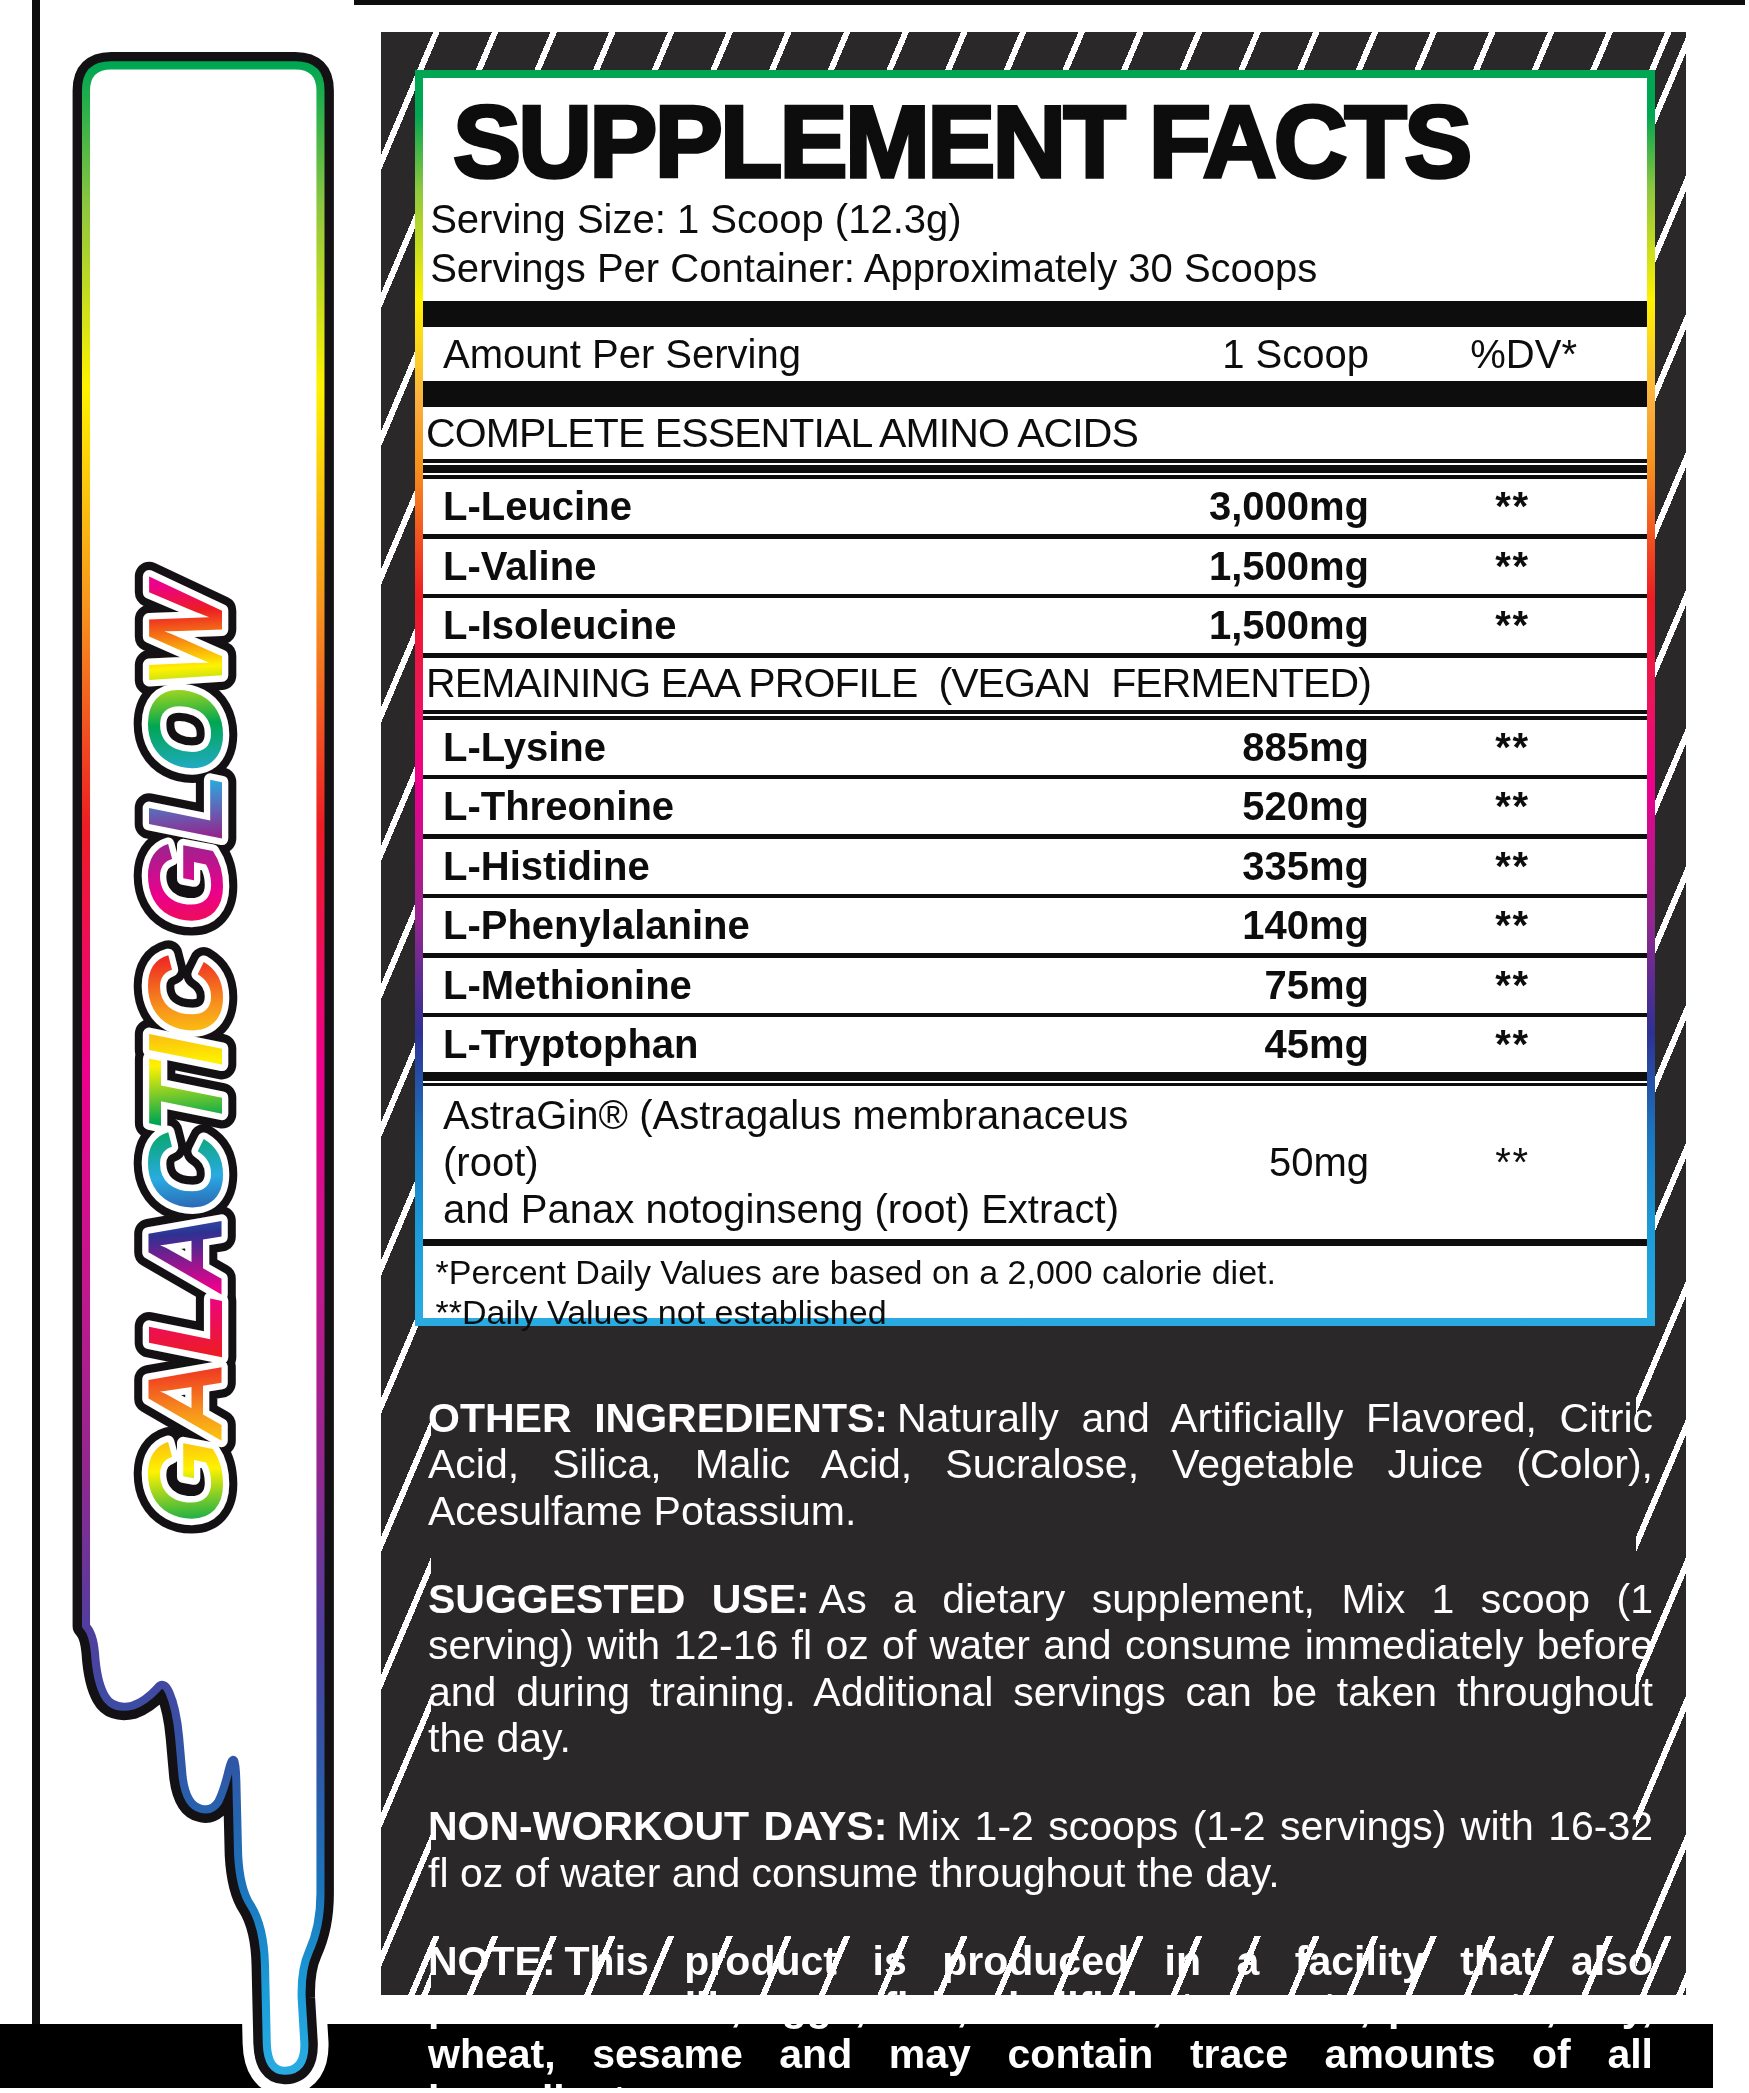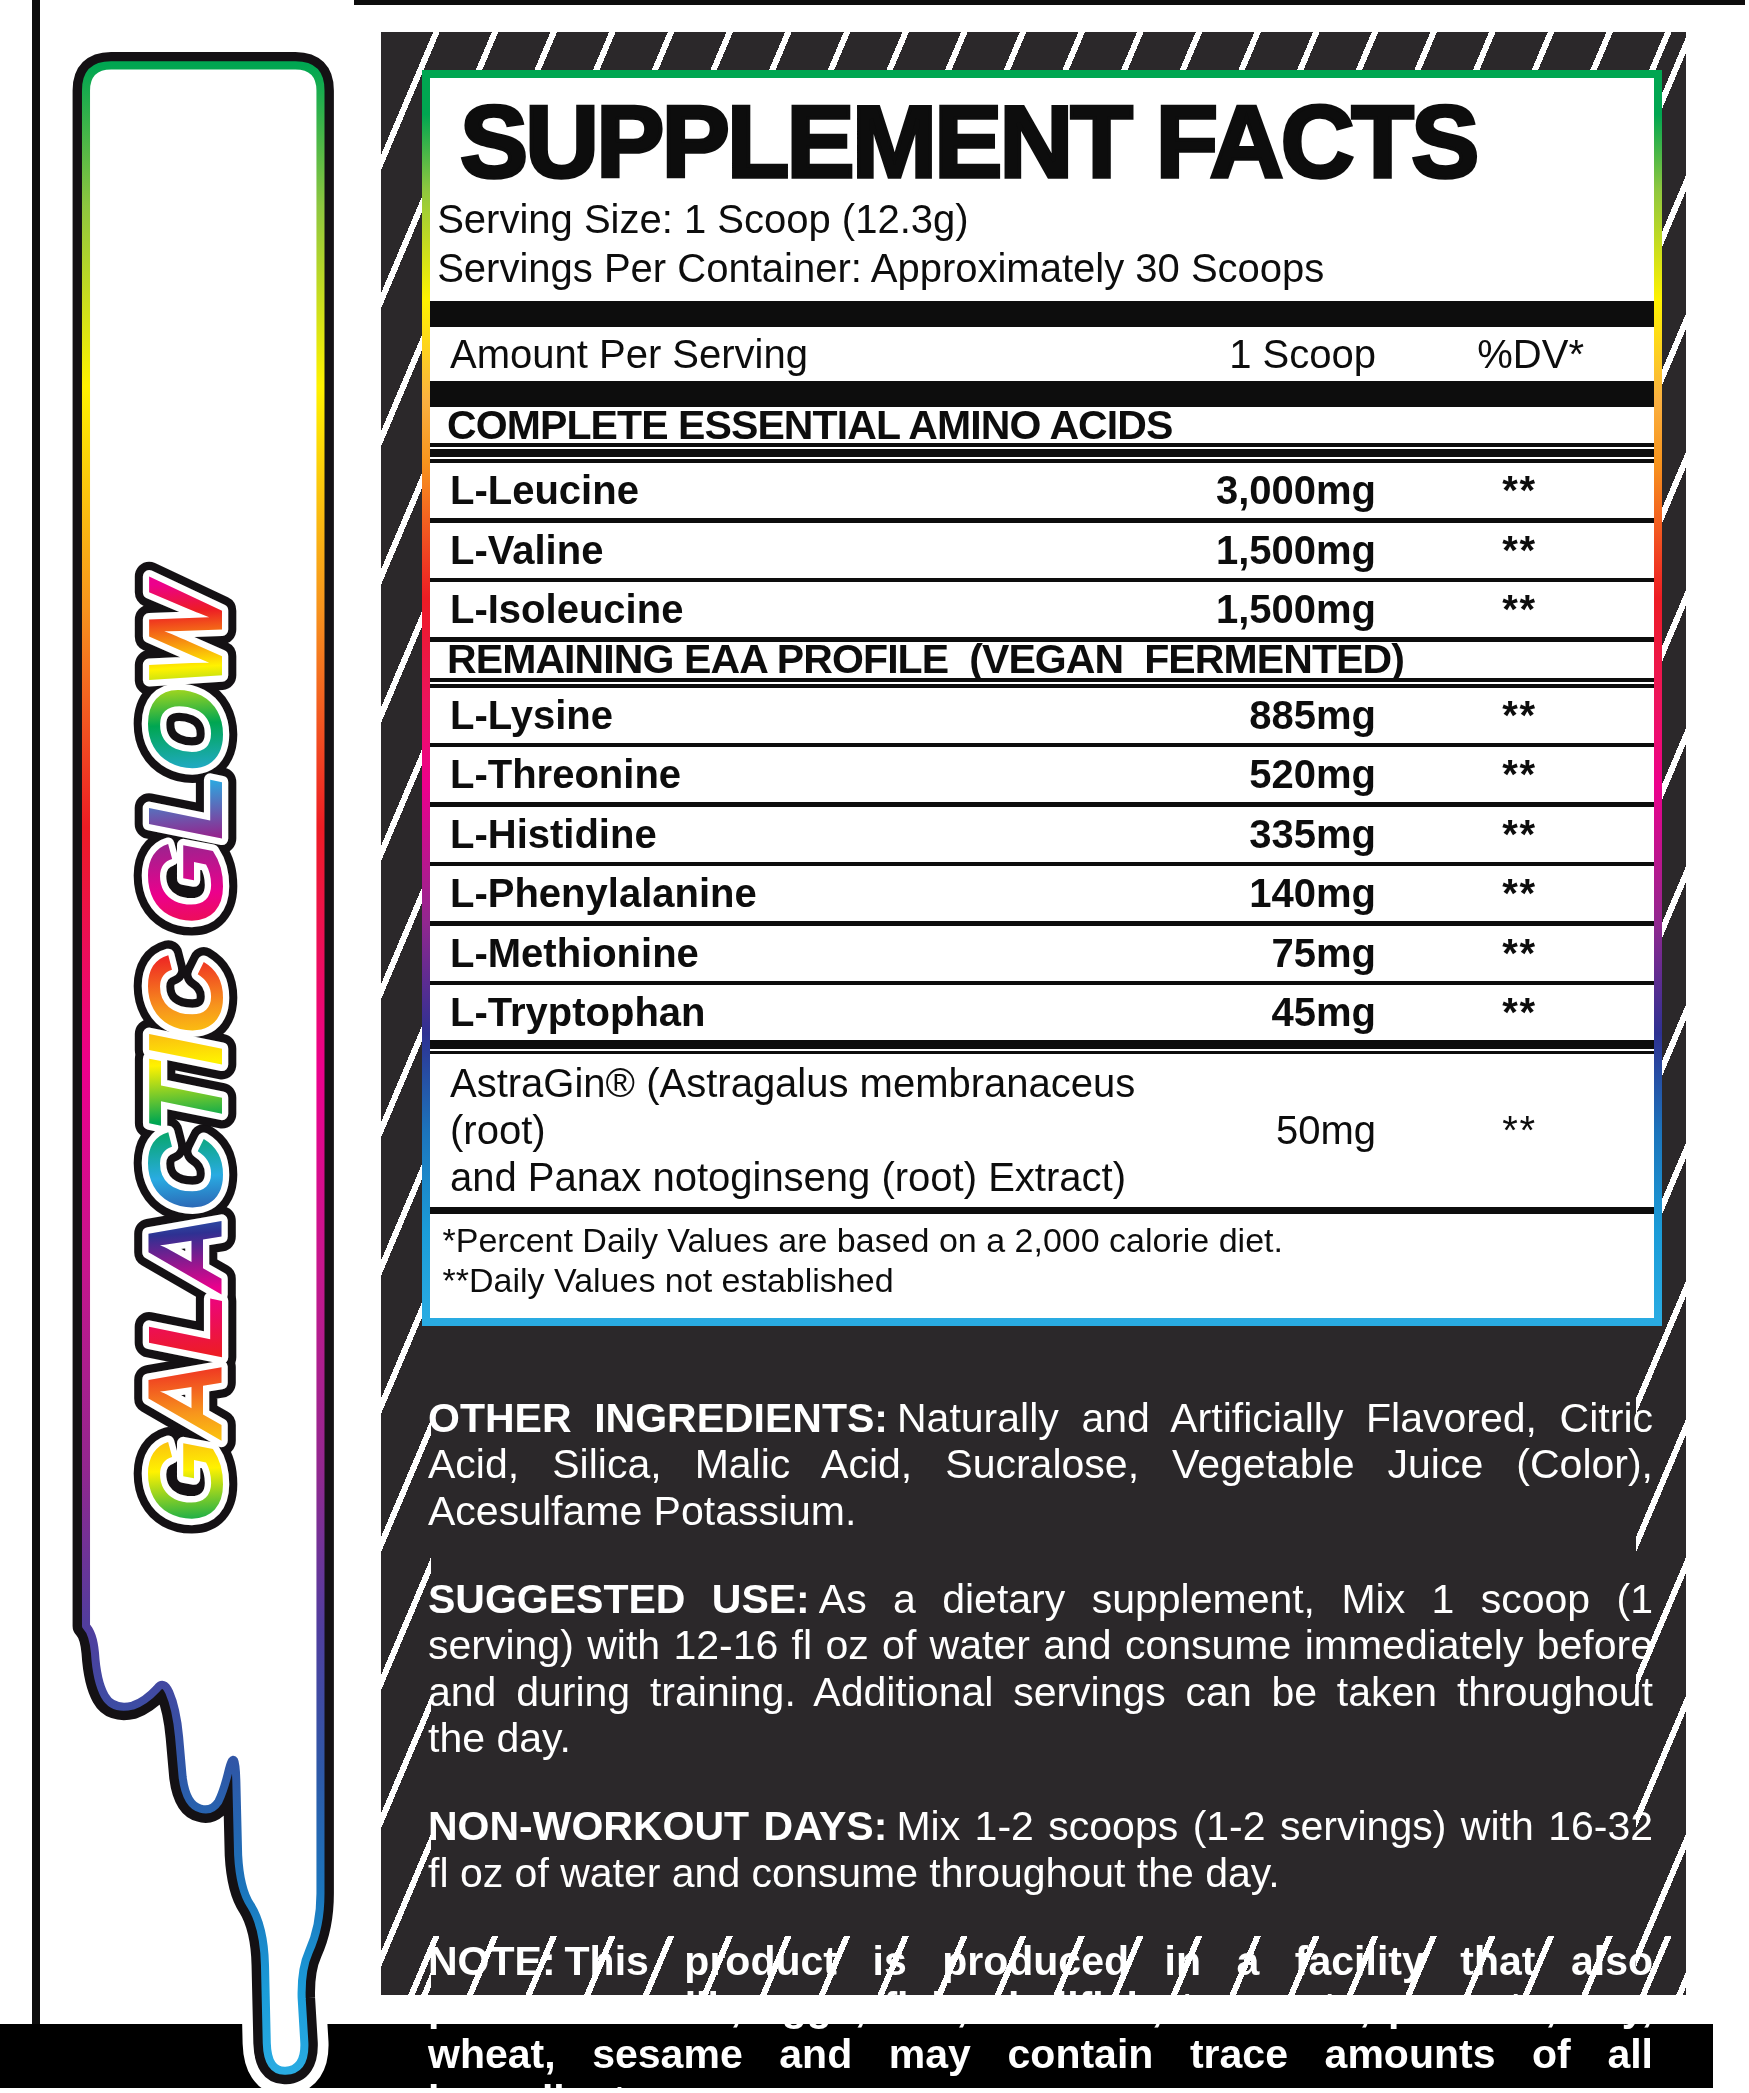--- a/index.html
+++ b/index.html
@@ -13,41 +13,41 @@
 
   
   .main-panel{position:absolute;left:381px;top:32px;width:1305px;height:1963px;background:#2b282a;}
   .stripes{position:absolute;background:repeating-linear-gradient(113deg,rgba(0,0,0,0) 0 48px,#ffffff 48px 54px);}
   .stripes.top{left:0;top:0;right:0;height:45px;}
   .stripes.bottom{left:0;bottom:0;right:0;height:59px;}
   .stripes.left{left:0;top:0;bottom:0;width:50px;}
   .stripes.right{right:0;top:0;bottom:0;width:50px;}
 
   
-  .facts-box{position:absolute;left:41px;top:38px;width:1240px;height:1256px;box-sizing:border-box;
+  .facts-box{position:absolute;left:34px;top:38px;width:1240px;height:1256px;box-sizing:border-box;
              background:#ffffff;border:8px solid;
              border-image:linear-gradient(to bottom,
                #00A651 0%,#00A651 3%,#8DC63F 9%,#FFF200 18%,#FBB040 26%,#F7941D 31%,
                #ED1C24 42%,#ED145B 50%,#EC008C 57%,#92278F 68%,#2E3192 77%,
                #1C75BC 85%,#1B9CD8 93%,#29ABE2 100%) 1;
              padding:0 0 0 0;}
   .facts-title{margin:10.7px 5.4px 0 30px;font-size:102px;line-height:1.04;font-weight:bold;
                letter-spacing:-2.7px;-webkit-text-stroke:3.6px #0d0d0d;white-space:nowrap;}
   .serving-line{margin:0 9px 0 7.2px;font-size:40px;line-height:1.22;}
   .black-bar{height:26px;background:#0d0d0d;margin-top:9px;}
   .black-bar.second{margin-top:0;}
 
   .grid-row{display:grid;grid-template-columns:1fr 224px 269px;align-items:center;
             font-size:40px;padding-left:20px;}
   .hrow{height:54px;}
   .cell.amount{text-align:right;padding-right:9px;}
   .cell.dv{text-align:center;letter-spacing:1.8px;}
   .cell.dv-head{text-align:right;padding-right:70px;letter-spacing:0;}
-  .sect{height:36px;display:flex;align-items:center;font-size:41px;font-weight:bold;
-        letter-spacing:-0.9px;padding-left:17px;white-space:pre;}
+  .sect{height:52px;display:flex;align-items:center;font-size:41px;font-weight:normal;
+        letter-spacing:-0.9px;padding-left:3px;white-space:pre;}
   .irow{height:55px;font-weight:bold;}
   .rule{height:4.5px;background:#0d0d0d;}
   .rule-double{height:9.9px;background:linear-gradient(#0d0d0d 0 3.6px,rgba(0,0,0,0) 3.6px 6.3px,#0d0d0d 6.3px 9.9px);}
   .rule-thick{height:7.2px;background:#0d0d0d;}
   .astra{min-height:100px;align-items:center;}
   .astra .label{font-size:40px;line-height:1.18;padding:5.4px 0;}
   .it{}
   .footnotes{padding:7.2px 0 0 12.5px;font-size:34px;line-height:1.16;}
 
   

